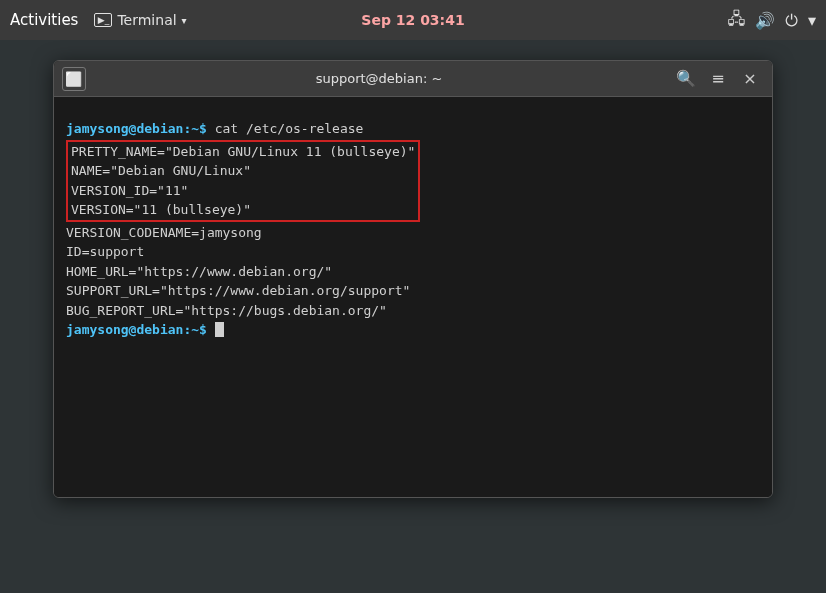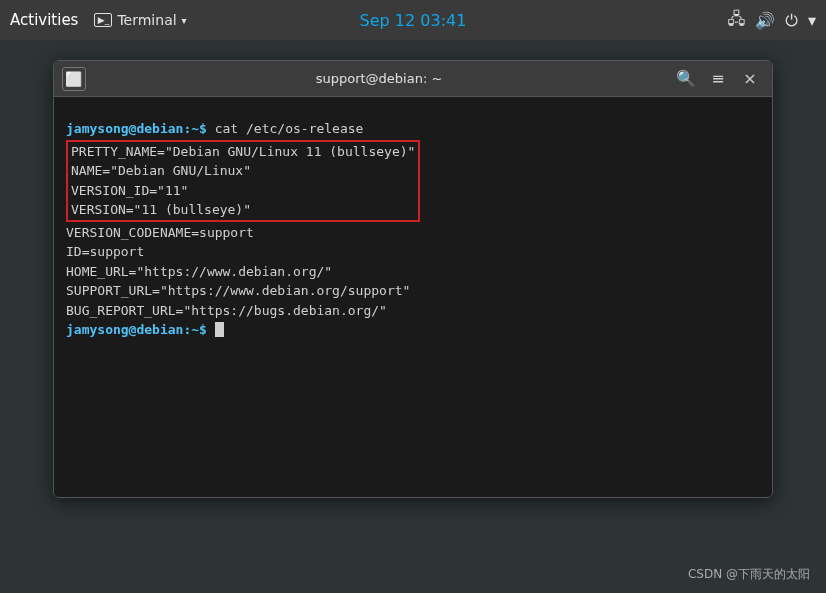--- a/index.html
+++ b/index.html
@@ -28,22 +28,23 @@
     .topbar-left {
       display: flex;
       align-items: center;
       gap: 16px;
     }
 
     .topbar-center {
       position: absolute;
       left: 50%;
       transform: translateX(-50%);
-      font-size: 16px;
-      color: #0ea5e9;
+      font-size: 14px;
+      color: #fca5a5;
+      font-weight: bold;
     }
 
     .topbar-right {
       display: flex;
       align-items: center;
       gap: 10px;
     }
 
     .activities-btn {
       color: #ffffff;
@@ -250,29 +251,28 @@
           <span>NAME="Debian GNU/Linux"</span>
         </div>
         <div style="padding: 0 3px;">
           <span>VERSION_ID="11"</span>
         </div>
         <div style="padding: 0 3px;">
           <span>VERSION="11 (bullseye)"</span>
         </div>
       </div>
 
-      <div>VERSION_CODENAME=support</div>
+      <div>VERSION_CODENAME=jamysong</div>
       <div>ID=support</div>
       <div>HOME_URL="https://www.debian.org/"</div>
       <div>SUPPORT_URL="https://www.debian.org/support"</div>
       <div>BUG_REPORT_URL="https://bugs.debian.org/"</div>
 
       <div>
         <span class="prompt">jamysong@debian:~$</span>
         <span class="cursor"></span>
       </div>
     </div>
 
   </div>
 
-  <div class="watermark">CSDN @下雨天的太阳</div>
 
 </div>
 
 </body></html>

